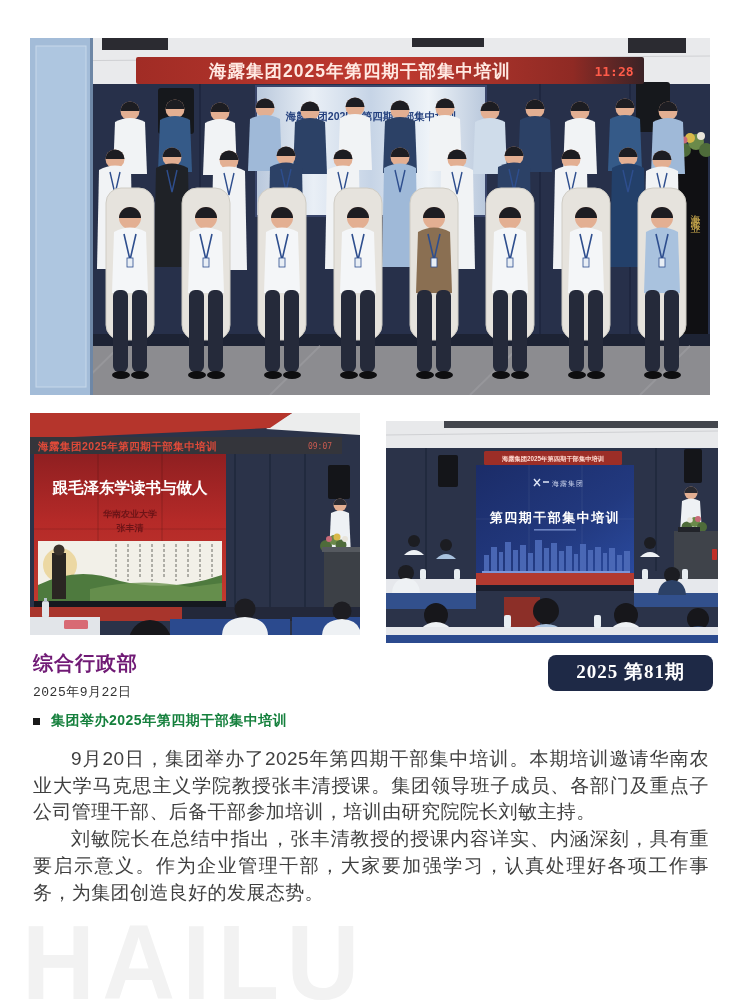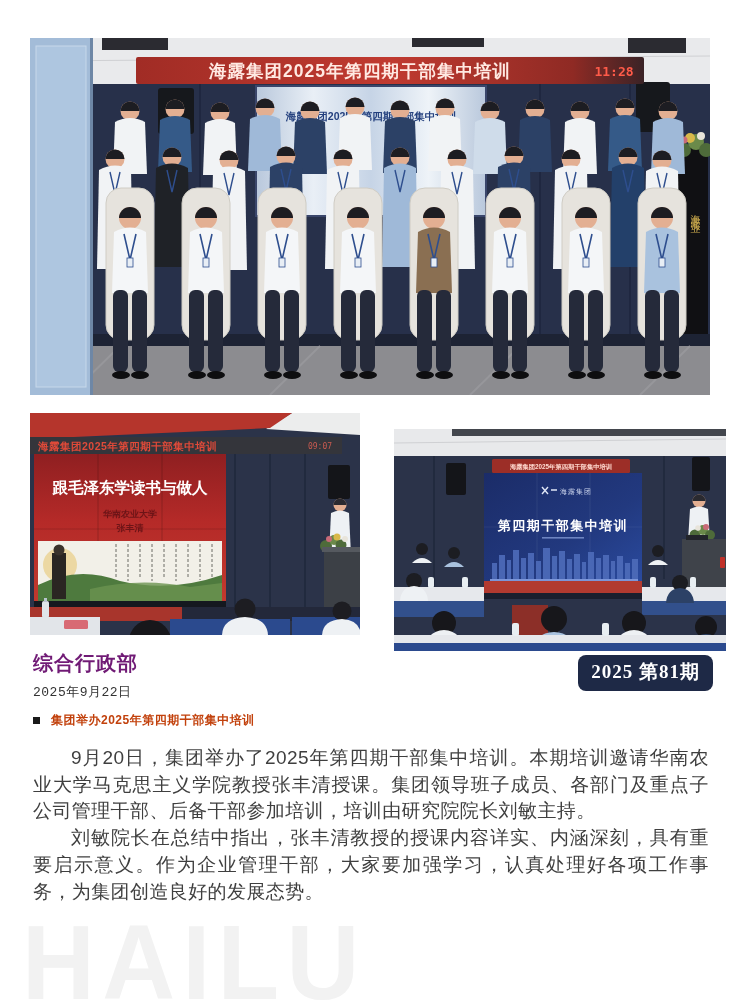--- a/index.html
+++ b/index.html
@@ -10,23 +10,23 @@
   #photo-group{left:30px;top:38px;width:680px;height:357px;}
   #photo-left{left:30px;top:413px;width:330px;height:222px;}
   #photo-right{left:378px;top:413px;width:332px;height:222px;}
   .stand-text{position:absolute;right:8px;top:168px;writing-mode:vertical-rl;
         color:#c9a84c;font-size:10px;letter-spacing:3px;font-family:"Liberation Serif",serif;}
   .masthead{position:absolute;left:33px;top:650px;z-index:2;}
   .dept{font-family:Liberation Sans, sans-serif;font-size:20px;font-weight:600;color:#701a75;letter-spacing:1px;}
   .date{font-family:Liberation Mono, monospace;font-size:13px;color:#333;margin-top:6px;letter-spacing:0.5px;}
   .issue-badge{position:absolute;right:27px;top:655px;background:#1e2946;color:#fff;
         font-family:"Liberation Serif",serif;font-weight:700;font-size:19px;letter-spacing:1px;
-        padding:4px 13px 6px;border-radius:8px;z-index:2;}
+        padding:4px 28px 6px;border-radius:8px;z-index:2;}
   .article{position:absolute;left:33px;top:712px;width:676px;z-index:2;}
-  .article-title{display:flex;align-items:center;font-size:12px;font-weight:bold;color:#c2410c;letter-spacing:0.5px;}
+  .article-title{display:flex;align-items:center;font-size:14px;font-weight:bold;color:#15803d;letter-spacing:0.5px;}
   .bullet-square{width:7px;height:7px;background:#1a1a1a;margin-right:11px;flex:0 0 auto;}
   .body-text{margin-top:16px;}
   .body-text p{margin:0;font-size:19px;line-height:26.7px;color:#3f3f3f;
         text-indent:2em;text-align:justify;letter-spacing:0.4px;}
   .watermark{position:absolute;left:22px;top:903px;z-index:1;font-size:97px;font-weight:900;
         color:#f2f2f2;letter-spacing:7px;transform:scale(1.04,1.08);transform-origin:left top;
         font-family:"Liberation Sans",sans-serif;user-select:none;}
   text{font-family:"Liberation Sans",sans-serif;}
   .led{font-family:"DejaVu Sans Mono",monospace;}
 </style>
@@ -260,21 +260,21 @@
         <rect x="262" y="204" width="68" height="18" fill="#2b4a8e"></rect>
         <circle cx="215" cy="196" r="10.5" fill="#1d1d22"></circle>
         <path d="M192,222 Q193,205 215,204 Q237,205 238,222 Z" fill="#eef1f4"></path>
         <circle cx="312" cy="198" r="9.5" fill="#1d1d22"></circle>
         <path d="M292,222 Q293,207 312,206 Q330,207 331,222 Z" fill="#eef1f4"></path>
         <circle cx="120" cy="228" r="21" fill="#17171b"></circle>
       </g>
     </svg>
   </figure>
 
-  <figure class="photo" id="photo-right" style="margin:16px;">
+  <figure class="photo" id="photo-right" style="margin:8px;">
     <svg viewBox="0 0 332 222" preserveAspectRatio="none">
       <defs>
         <linearGradient id="gBlue" x1="0" y1="0" x2="1" y2="1">
           <stop offset="0" stop-color="#1b2c68"></stop>
             <stop offset="0.6" stop-color="#22397f"></stop>
           <stop offset="1" stop-color="#2a4a9e"></stop>
         </linearGradient>
       </defs>
       <rect x="0" y="0" width="332" height="222" fill="#2b3349"></rect>
       <rect x="0" y="0" width="332" height="27" fill="#e8e9eb"></rect>

